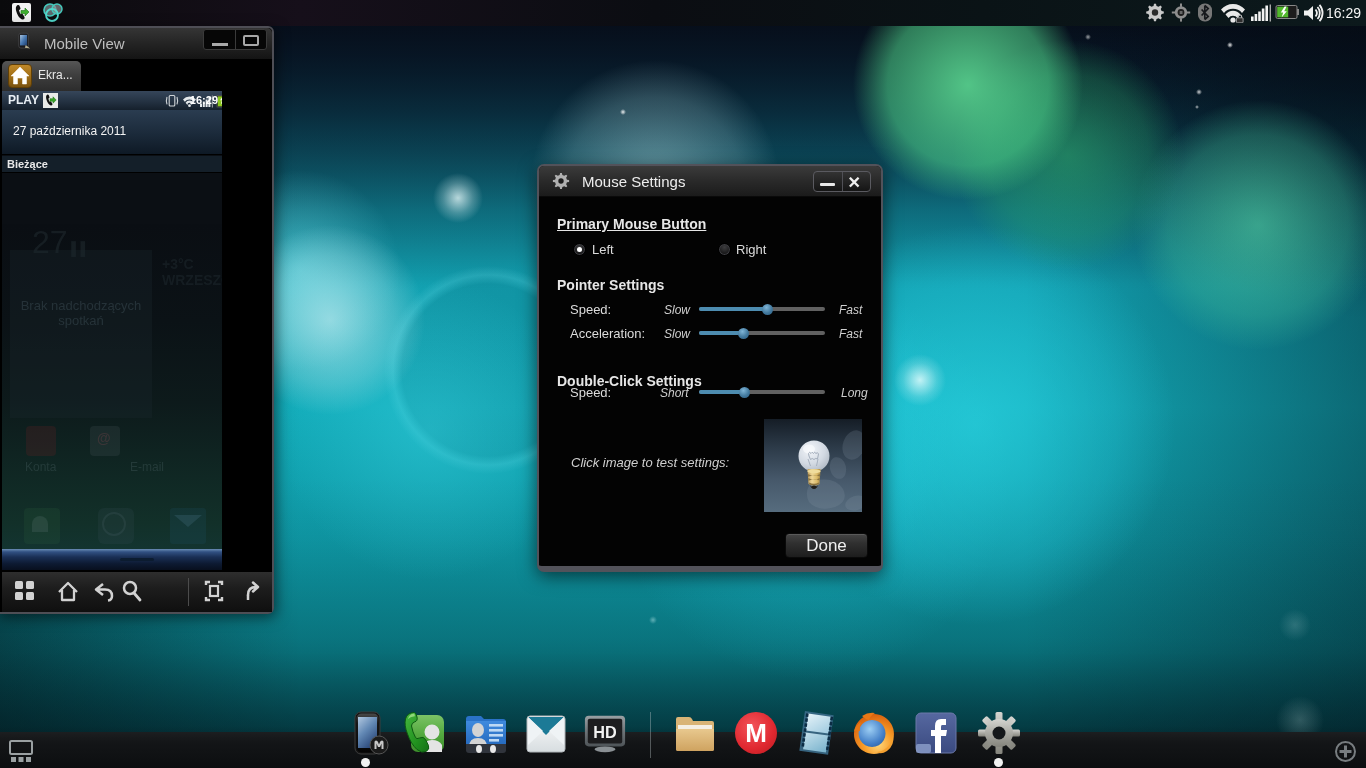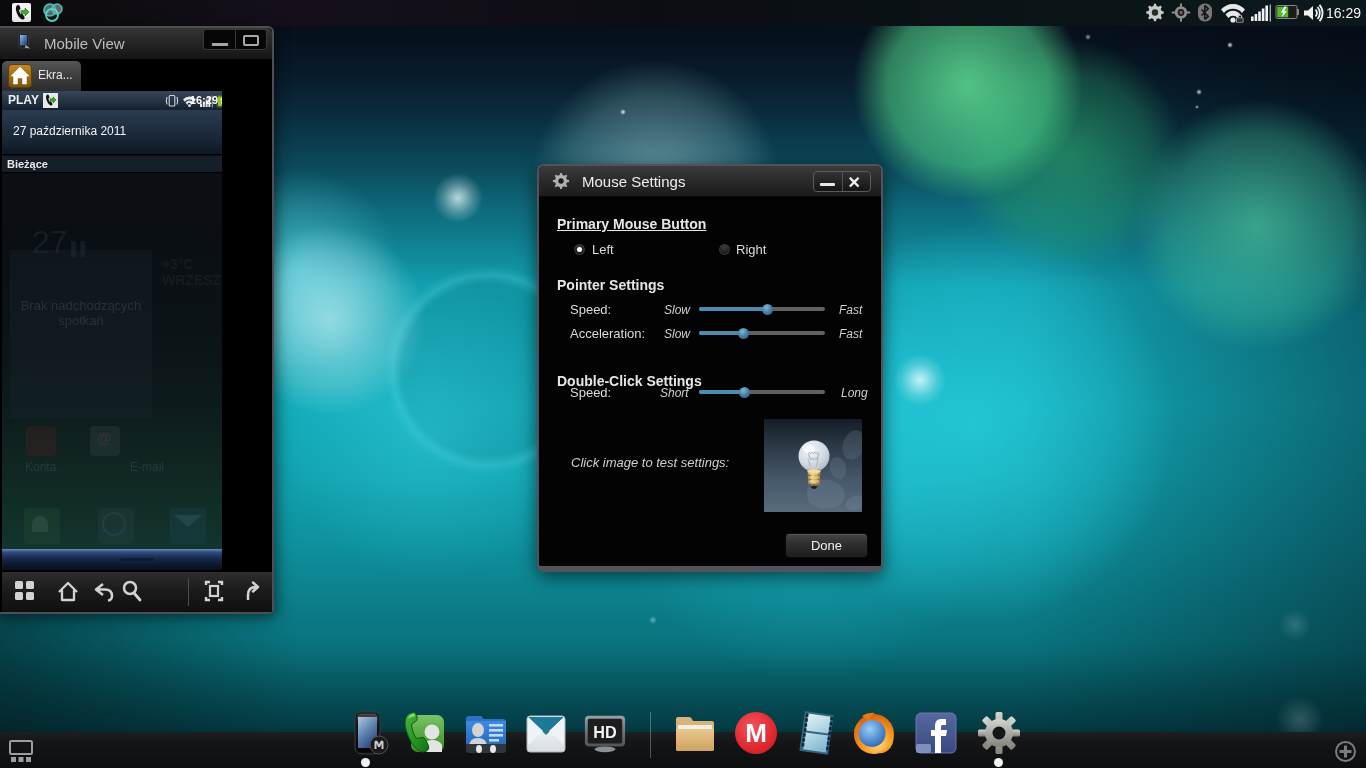--- a/index.html
+++ b/index.html
@@ -79,21 +79,21 @@
     background:radial-gradient(circle at 50% 30%, #3d3d3f, #161617 70%); border:1px solid #000;
     box-shadow:0 0 0 1px #3c3c40 inset; }
   .radio.sel::after { content:""; position:absolute; left:3px; top:3px; width:5px; height:5px; border-radius:50%; background:#fff; }
   #bulb { position:absolute; left:225px; top:253px; width:98px; height:93px;
     background:linear-gradient(180deg,#151d26 0%, #2c3a48 30%, #46586a 65%, #566c7e 100%); }
   #done {
     position:absolute; left:246px; top:367px; width:83px; height:25px;
     background:linear-gradient(180deg,#454545 0%, #303030 40%, #1d1d1d 100%);
     border:1px solid #0a0a0a; border-radius:4px;
     box-shadow:0 1px 0 rgba(255,255,255,.12) inset;
-    color:#efefef; font-size:13px; text-align:center; line-height:23px;
+    color:#efefef; font-size:17px; text-align:center; line-height:23px;
   }
 
   
   #mw { position:absolute; left:-2px; top:26px; width:276px; height:588px;
     background:#000; border:2px solid #4e4e55; border-radius:0 6px 6px 0;
     box-shadow:2px 3px 14px rgba(0,0,0,.55); }
   #mw-title { position:absolute; left:0; top:0; right:0; height:31px;
     background:linear-gradient(180deg,#353535 0%, #242424 50%, #141414 100%);
     border-radius:0 5px 0 0; }
   #mw-title .t { position:absolute; left:44px; top:7px; color:#bdbdbd; font-size:15px; }

